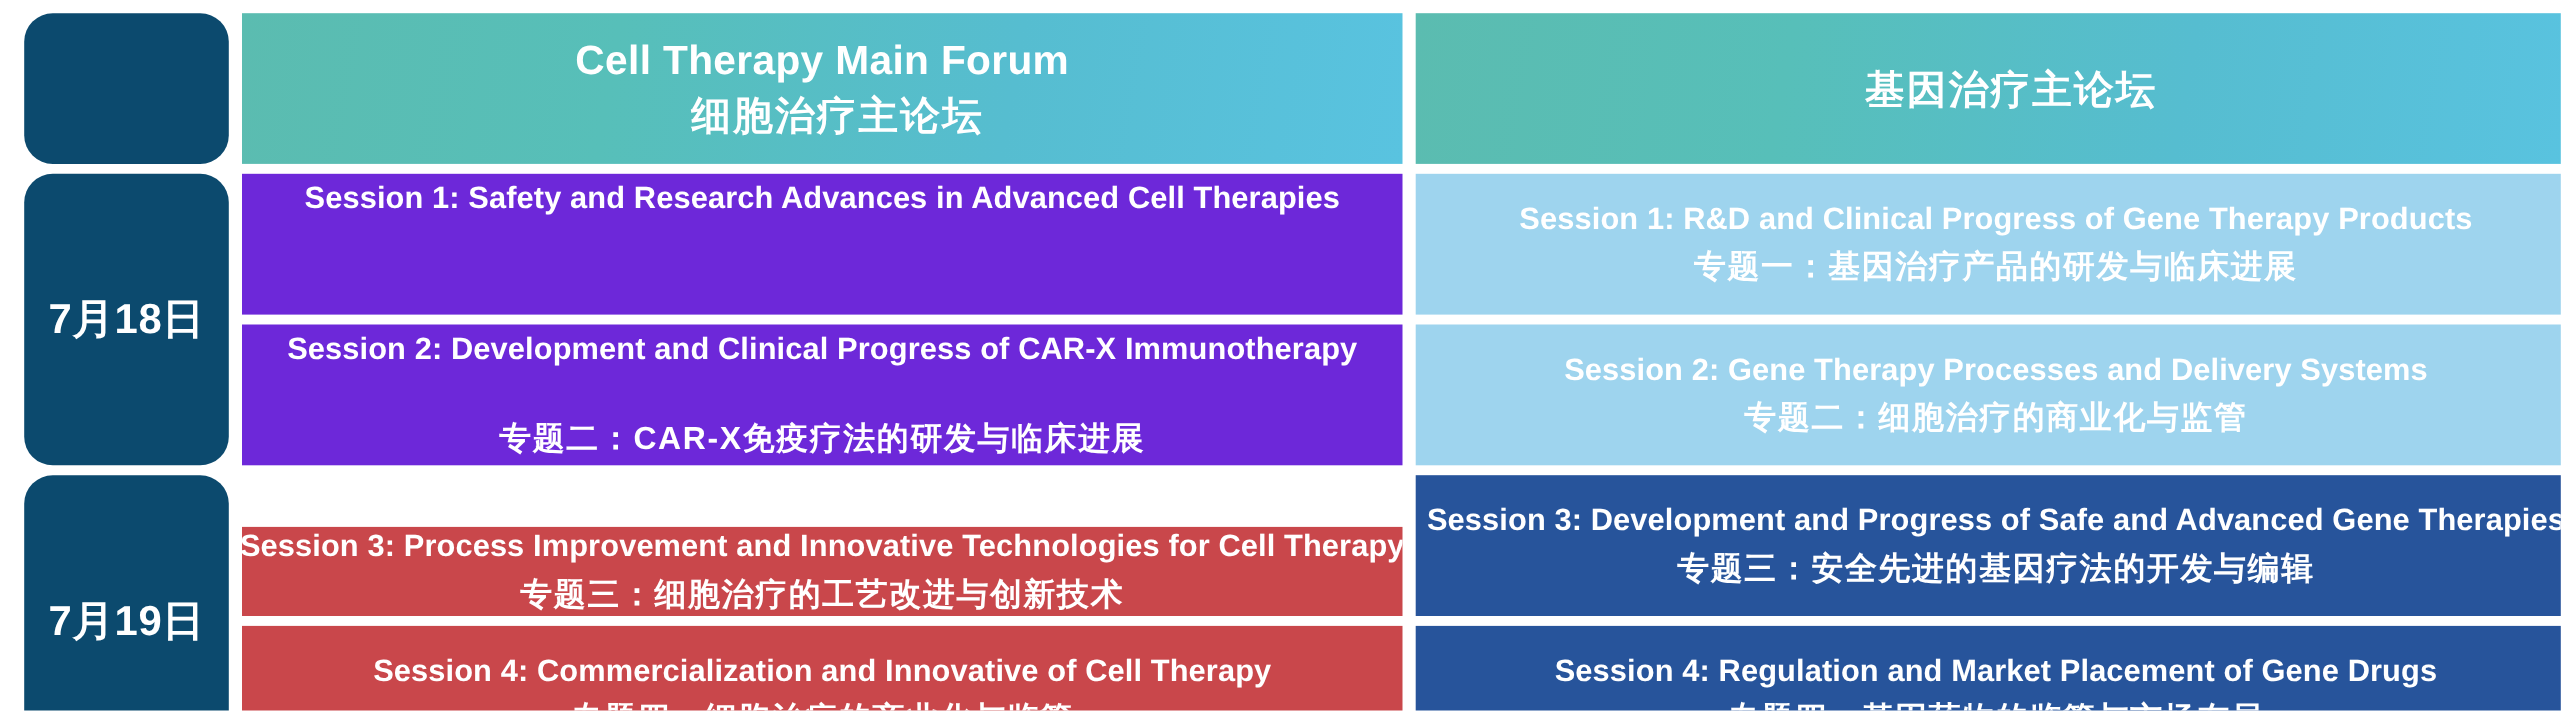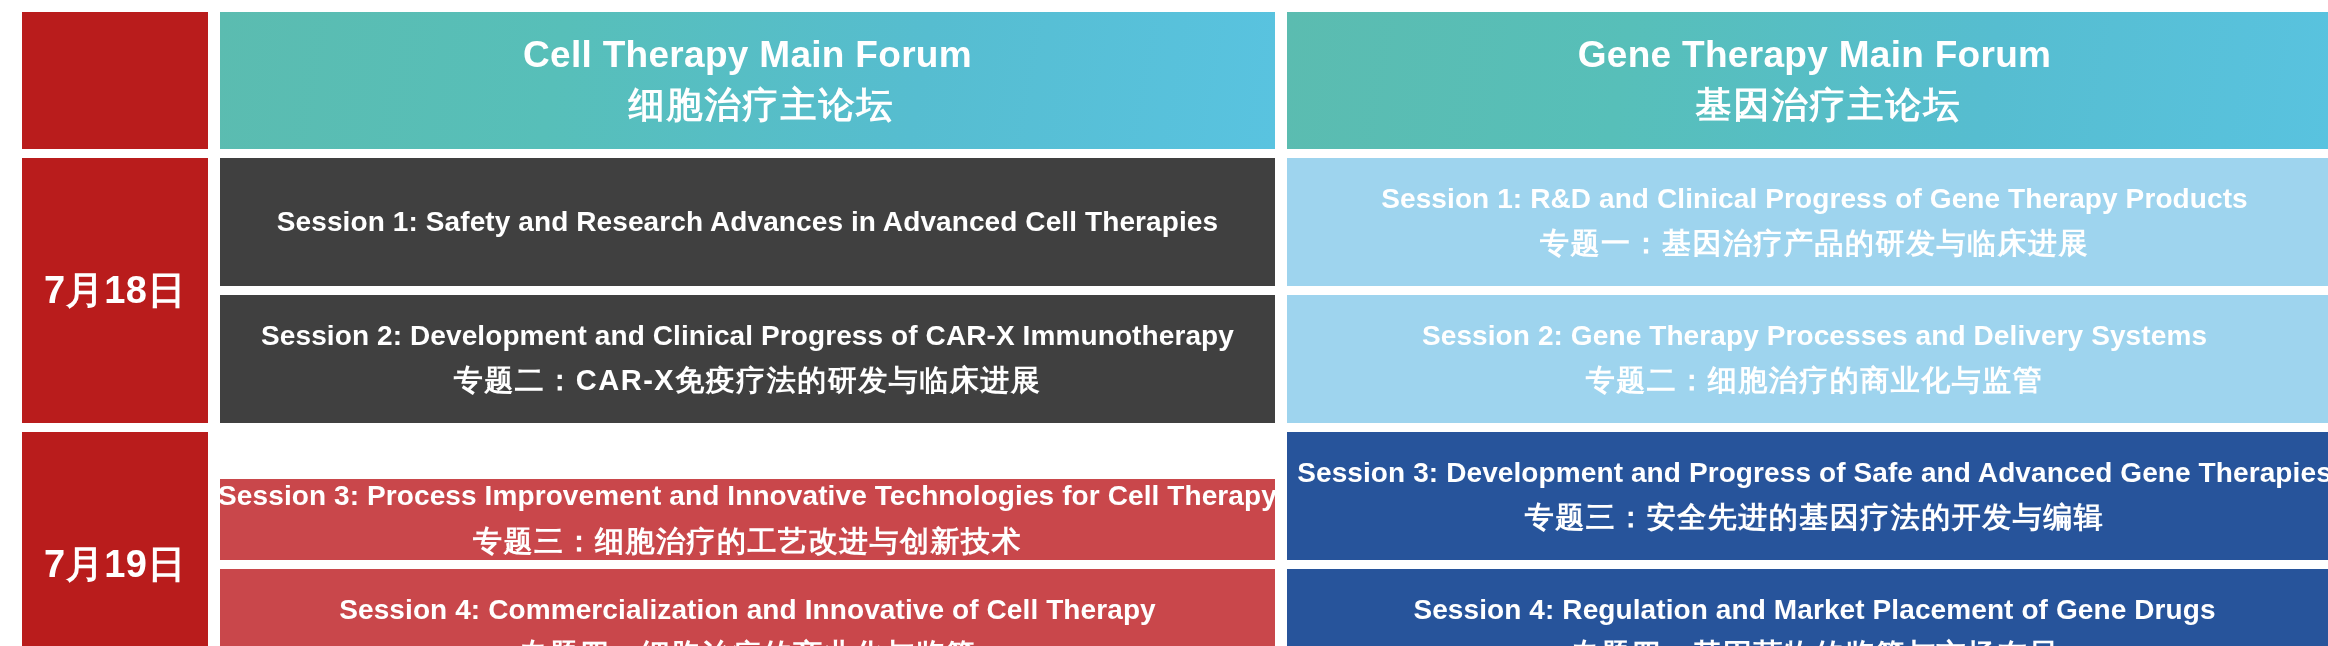--- a/index.html
+++ b/index.html
@@ -36,24 +36,25 @@
     align-items: center;
     justify-content: center;
     text-align: center;
     color: #ffffff;
     overflow: hidden;
     padding: 4px 18px;
   }
 
   
   .date-cell {
-    background: #b91c1c;
+    background: #0c4a6e;
     font-size: 38px;
     font-weight: 700;
     letter-spacing: 0.5px;
+    border-radius: 26px;
   }
   .date-cell.spacer { font-size: 0; }
 
   
   .forum-header {
     background: linear-gradient(100deg, #5bbcb0 0%, #57bfb9 32%, #56bdd0 66%, #59c3e0 100%);
   }
   .forum-header .title-en {
     font-size: 37px;
     font-weight: 700;
@@ -79,39 +80,38 @@
   }
   .session .line-cn {
     font-size: 29px;
     font-weight: 700;
     line-height: 1.35;
     letter-spacing: 1.5px;
     margin-top: 7px;
     white-space: nowrap;
   }
 
-  .tone-pink      { background: #404040; }
+  .tone-pink      { background: #6d28d9; justify-content: space-between; }
   .tone-lightblue { background: #9ed4ee; }
   .tone-red       { background: #c9474b; }
   .tone-darkblue  { background: #27549b; }
 </style>
 </head>
 <body>
 
 <div class="schedule">
 
   <div class="cell date-cell spacer"></div>
 
   <div class="cell forum-header">
     <div class="title-en">Cell Therapy Main Forum</div>
     <div class="title-cn">细胞治疗主论坛</div>
   </div>
 
   <div class="cell forum-header">
-    <div class="title-en">Gene Therapy Main Forum</div>
     <div class="title-cn">基因治疗主论坛</div>
   </div>
 
   <div class="cell date-cell" style="grid-row: 2 / span 2; grid-column: 1;">7月18日</div>
 
   <div class="cell session tone-pink" style="grid-row:2; grid-column:2;">
     <div class="line-en">Session 1: Safety and Research Advances in Advanced Cell Therapies</div>
   </div>
   <div class="cell session tone-lightblue" style="grid-row:2; grid-column:3;">
     <div class="line-en">Session 1: R&amp;D and Clinical Progress of Gene Therapy Products</div>

